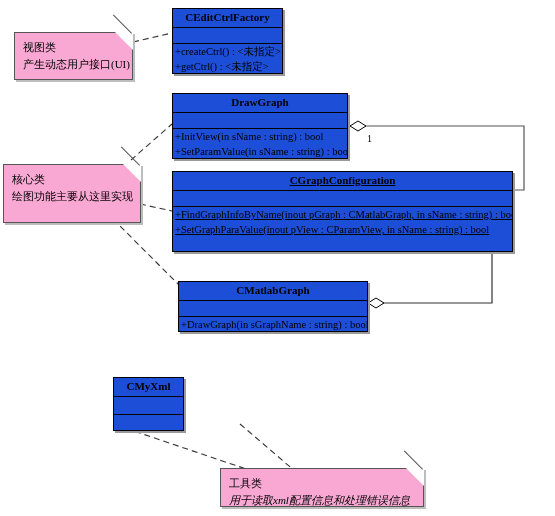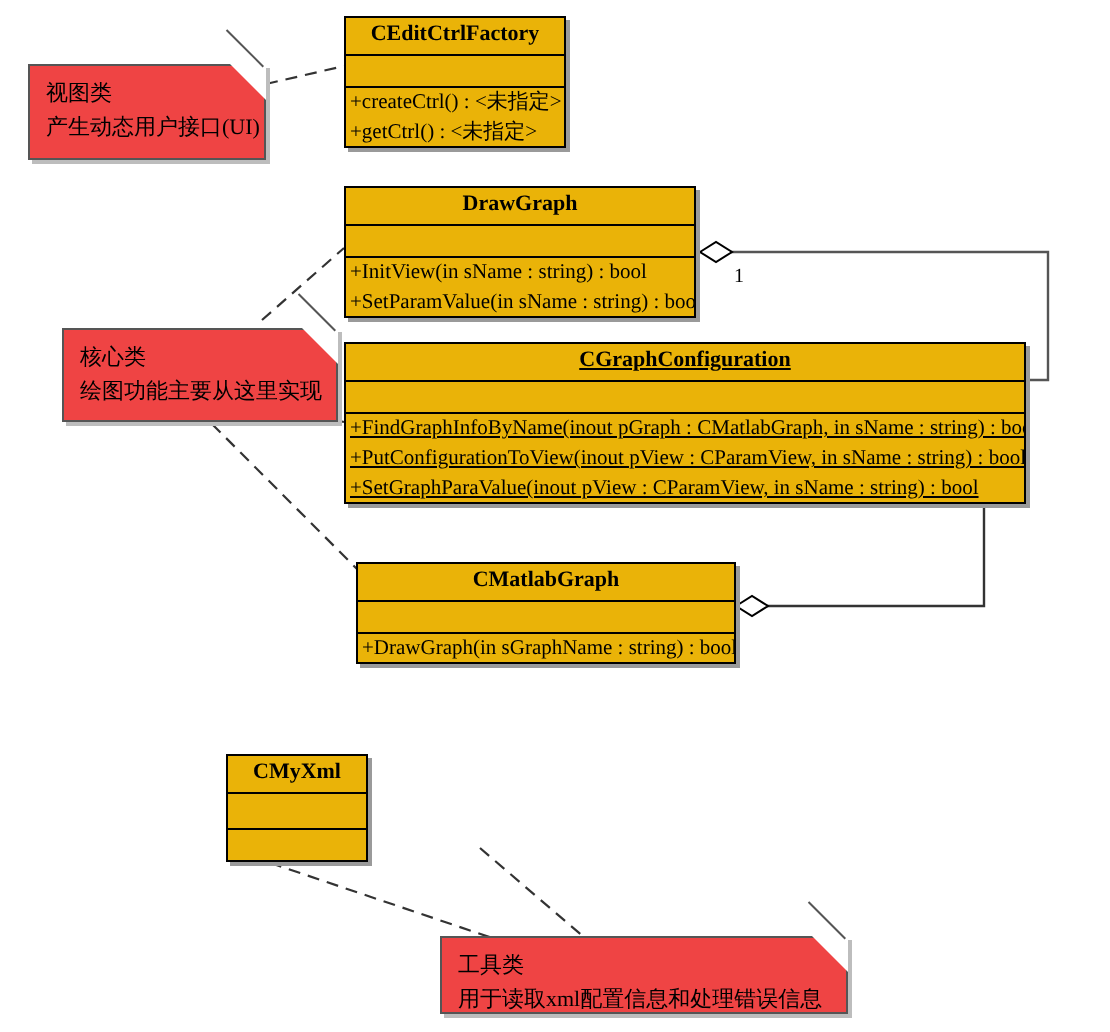--- a/index.html
+++ b/index.html
@@ -13,21 +13,21 @@
     height: 516px;
     background: #ffffff;
     font-family: "Liberation Serif", "DejaVu Serif", serif;
     overflow: hidden;
   }
   
   .uml-class {
     position: absolute;
     box-sizing: border-box;
     border: 1px solid #000000;
-    background: #eab308;
+    background: #1d4ed8;
     box-shadow: 2px 2px 0 0 #9a9a9a;
   }
   .uml-class .cls-name {
     text-align: center;
     font-weight: bold;
     font-size: 11px;
     line-height: 17px;
     height: 18px;
     border-bottom: 1px solid #000000;
     color: #000000;
@@ -56,21 +56,21 @@
     border-bottom: 1px solid #000000;
   }
   .uml-class.compact .cls-ops-empty {
     height: 17px;
   }
 
   
   .uml-note {
     position: absolute;
     box-sizing: border-box;
-    background: #ef4444;
+    background: #f9a8d4;
     border: 1px solid #555555;
     box-shadow: 2px 2px 0 0 #bdbdbd;
   }
   .uml-note .note-text {
     font-size: 11px;
     line-height: 17px;
     padding: 6px 6px 0 8px;
     color: #000000;
     white-space: nowrap;
   }
@@ -156,33 +156,32 @@
     <div class="cls-name">DrawGraph</div>
     <div class="cls-attrs"></div>
     <div class="cls-ops">
       <div class="op">+InitView(in sName : string) : bool</div>
       <div class="op">+SetParamValue(in sName : string) : bool</div>
     </div>
   </div>
 
   <div class="mult-label" style="left:367px; top:133px;">1</div>
 
-  <div class="uml-note" style="left:3px; top:164px; width:138px; height:47px;margin-left:28px;">
+  <div class="uml-note" style="left:3px; top:164px; width:138px; height:59px;">
     <div class="note-corner"></div>
     <div class="note-corner-line"></div>
     <div class="note-text">核心类</div>
     <div class="note-text" style="padding-top:0;">绘图功能主要从这里实现</div>
   </div>
 
   <div class="uml-class" style="left:172px; top:171px; width:341px; height:81px;text-decoration:underline;">
     <div class="cls-name">CGraphConfiguration</div>
     <div class="cls-attrs"></div>
     <div class="cls-ops">
       <div class="op">+FindGraphInfoByName(inout pGraph : CMatlabGraph, in sName : string) : bool</div>
-      <div class="op">+PutConfigurationToView(inout pView : CParamView, in sName : string) : bool</div>
       <div class="op">+SetGraphParaValue(inout pView : CParamView, in sName : string) : bool</div>
     </div>
   </div>
 
   <div class="uml-class" style="left:178px; top:281px; width:190px; height:51px;">
     <div class="cls-name">CMatlabGraph</div>
     <div class="cls-attrs"></div>
     <div class="cls-ops">
       <div class="op">+DrawGraph(in sGraphName : string) : bool</div>
     </div>
@@ -192,16 +191,16 @@
     <div class="cls-name">CMyXml</div>
     <div class="cls-attrs"></div>
     <div class="cls-ops-empty"></div>
   </div>
 
 
   <div class="uml-note" style="left:220px; top:468px; width:204px; height:39px;">
     <div class="note-corner"></div>
     <div class="note-corner-line"></div>
     <div class="note-text">工具类</div>
-    <div class="note-text" style="padding-top:0;">用于读取xml配置信息和处理错误信息</div>
+    <div class="note-text" style="padding-top:0;font-style:italic;">用于读取xml配置信息和处理错误信息</div>
   </div>
 
 </div>
 
 </body></html>

